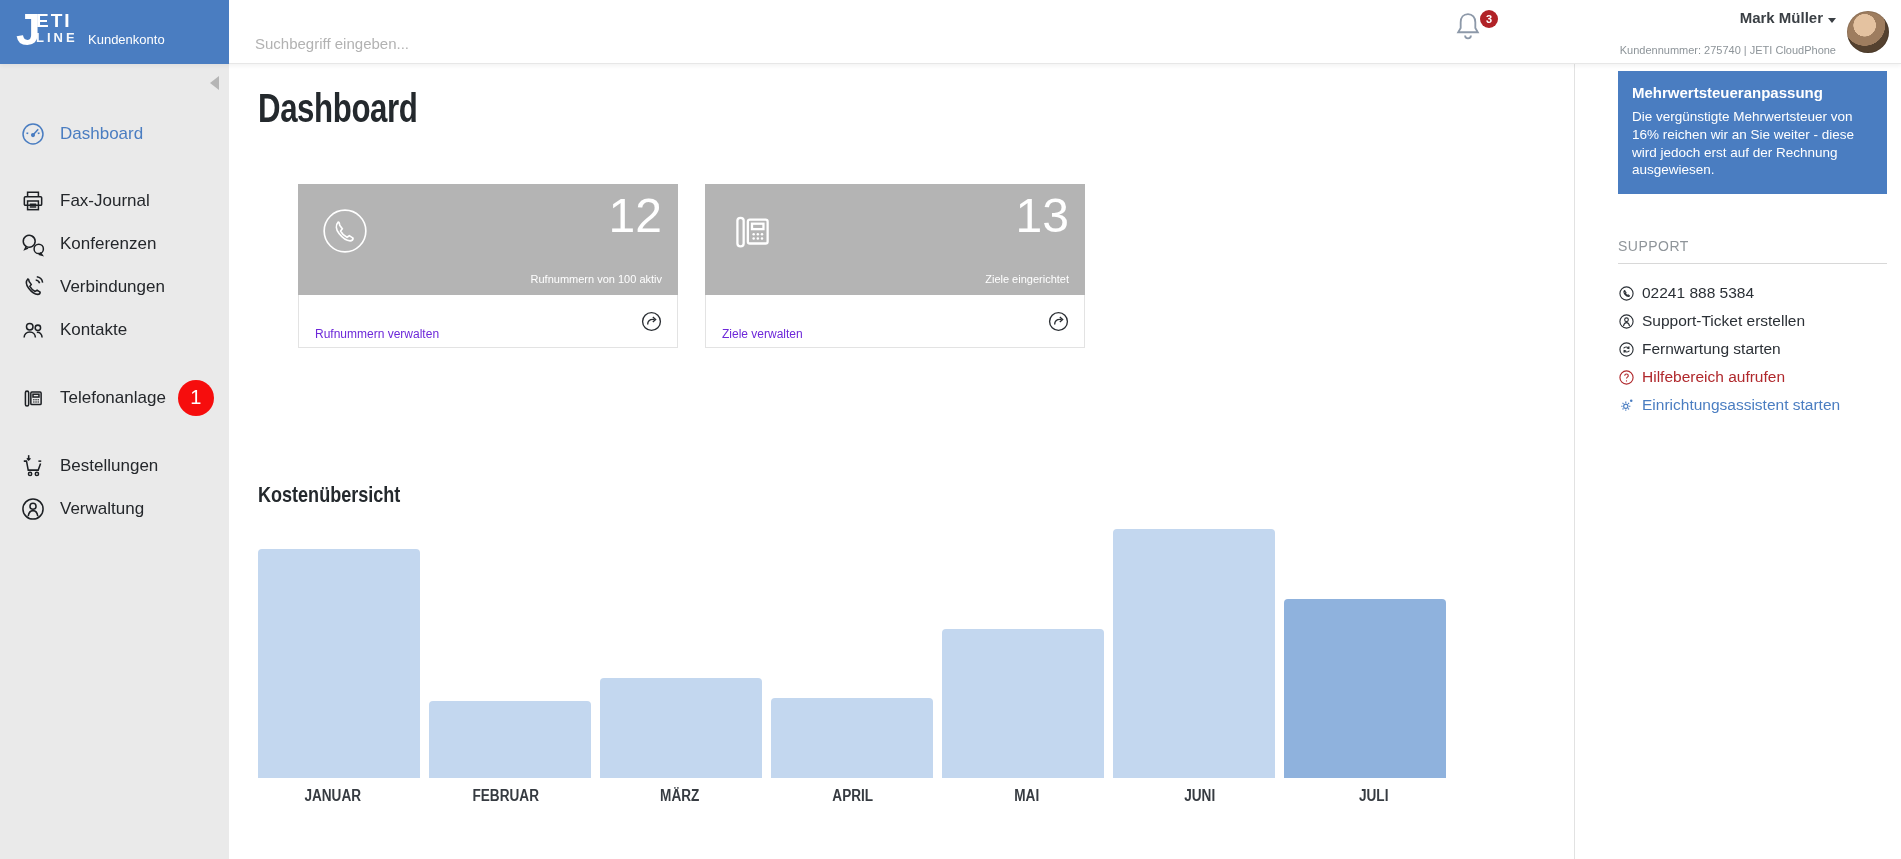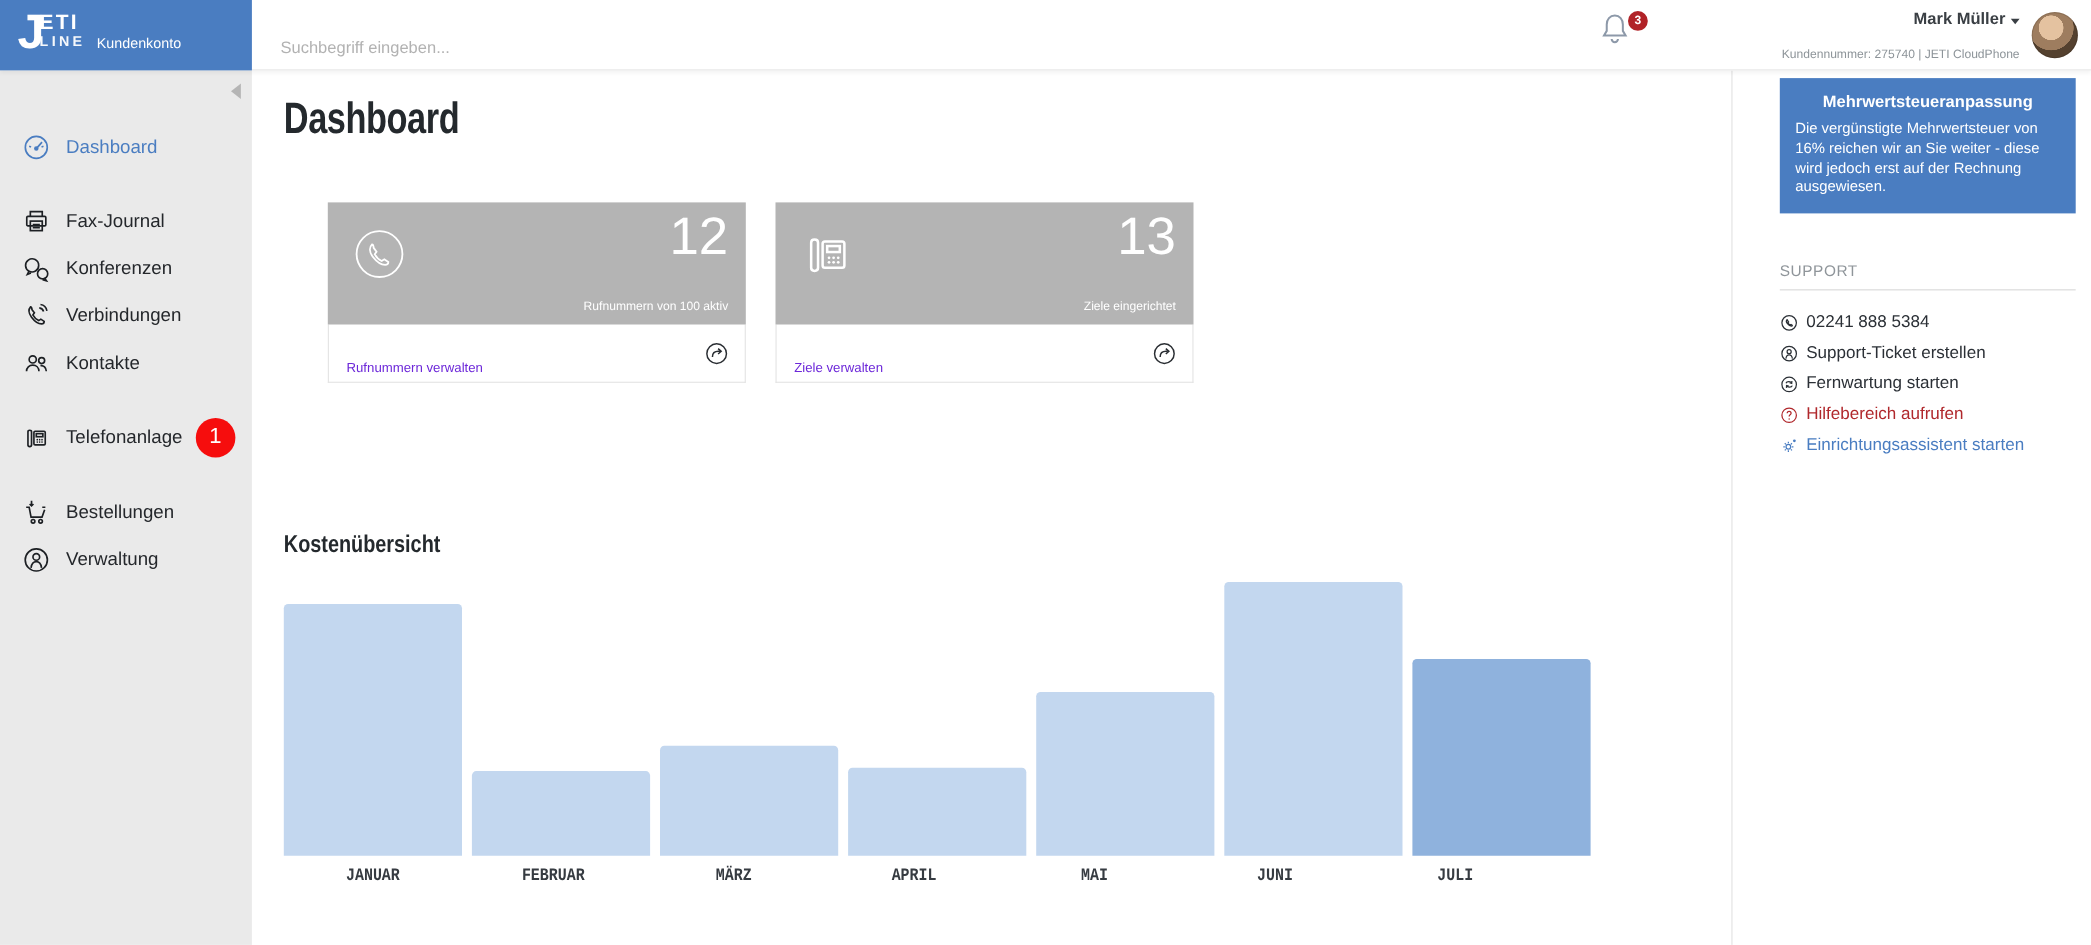--- a/index.html
+++ b/index.html
@@ -61,29 +61,29 @@
                  display:flex; align-items:center; padding:0 14px 0 16px; cursor:pointer; }
   .card-action { font-size:12px; color:#6d28d9; flex:1;margin-top:26px; }
   .card-footer .go-icon { color:#2a2e33; }
 
   .section-title { position:absolute; left:258px; top:482px; font-size:22px; font-weight:700; color:#24292d;
                    transform:scaleX(.82); transform-origin:left; }
 
   .chart { position:absolute; left:258px; top:529px; width:1190px; }
   .chart-bars { display:flex; align-items:flex-end; height:249px; gap:9px; }
   .bar { width:162px; border-radius:4px 4px 0 0; }
-  .chart-labels { display:flex; gap:2px; margin-top:9px;font-family:Liberation Mono, monospace; }
+  .chart-labels { display:flex; gap:24px; margin-top:9px; }
   .bar-label { width:162px; text-align:center; font-size:16px; font-weight:700; color:#363b41;
                transform:scaleX(.85); }
 
   
   .right-panel { position:absolute; left:1574px; top:64px; width:327px; height:795px; background:#fff;
                  border-left:1px solid #e2e2e2; padding:7px 16px 0 43px; }
   .notice { width:269px; background:#4a7dc1; color:#fff; padding:13px 14px 15px 14px; }
-  .notice-title { font-size:15px; font-weight:700; margin-bottom:7px;text-align:center; }
+  .notice-title { font-size:15px; font-weight:700; margin-bottom:7px; }
   .notice-body { font-size:13.5px; line-height:1.32; }
   .support-heading { margin-top:44px; font-size:14px; color:#8f959a; letter-spacing:.5px; }
   .support-divider { border:none; border-top:1px solid #d8d8d8; margin-top:9px; width:269px; }
   .support-list { margin-top:15px; }
   .support-item { display:flex; align-items:center; height:28px; font-size:15.5px; color:#2b3036; cursor:pointer; }
   .support-item .sicon { width:17px; height:17px; margin-right:7px; flex:0 0 17px; color:#2b3036; }
   .support-item.red, .support-item.red .sicon { color:#b0282c; }
   .support-item.blue, .support-item.blue .sicon { color:#4a7dc1; }
 
   svg { display:block; }

